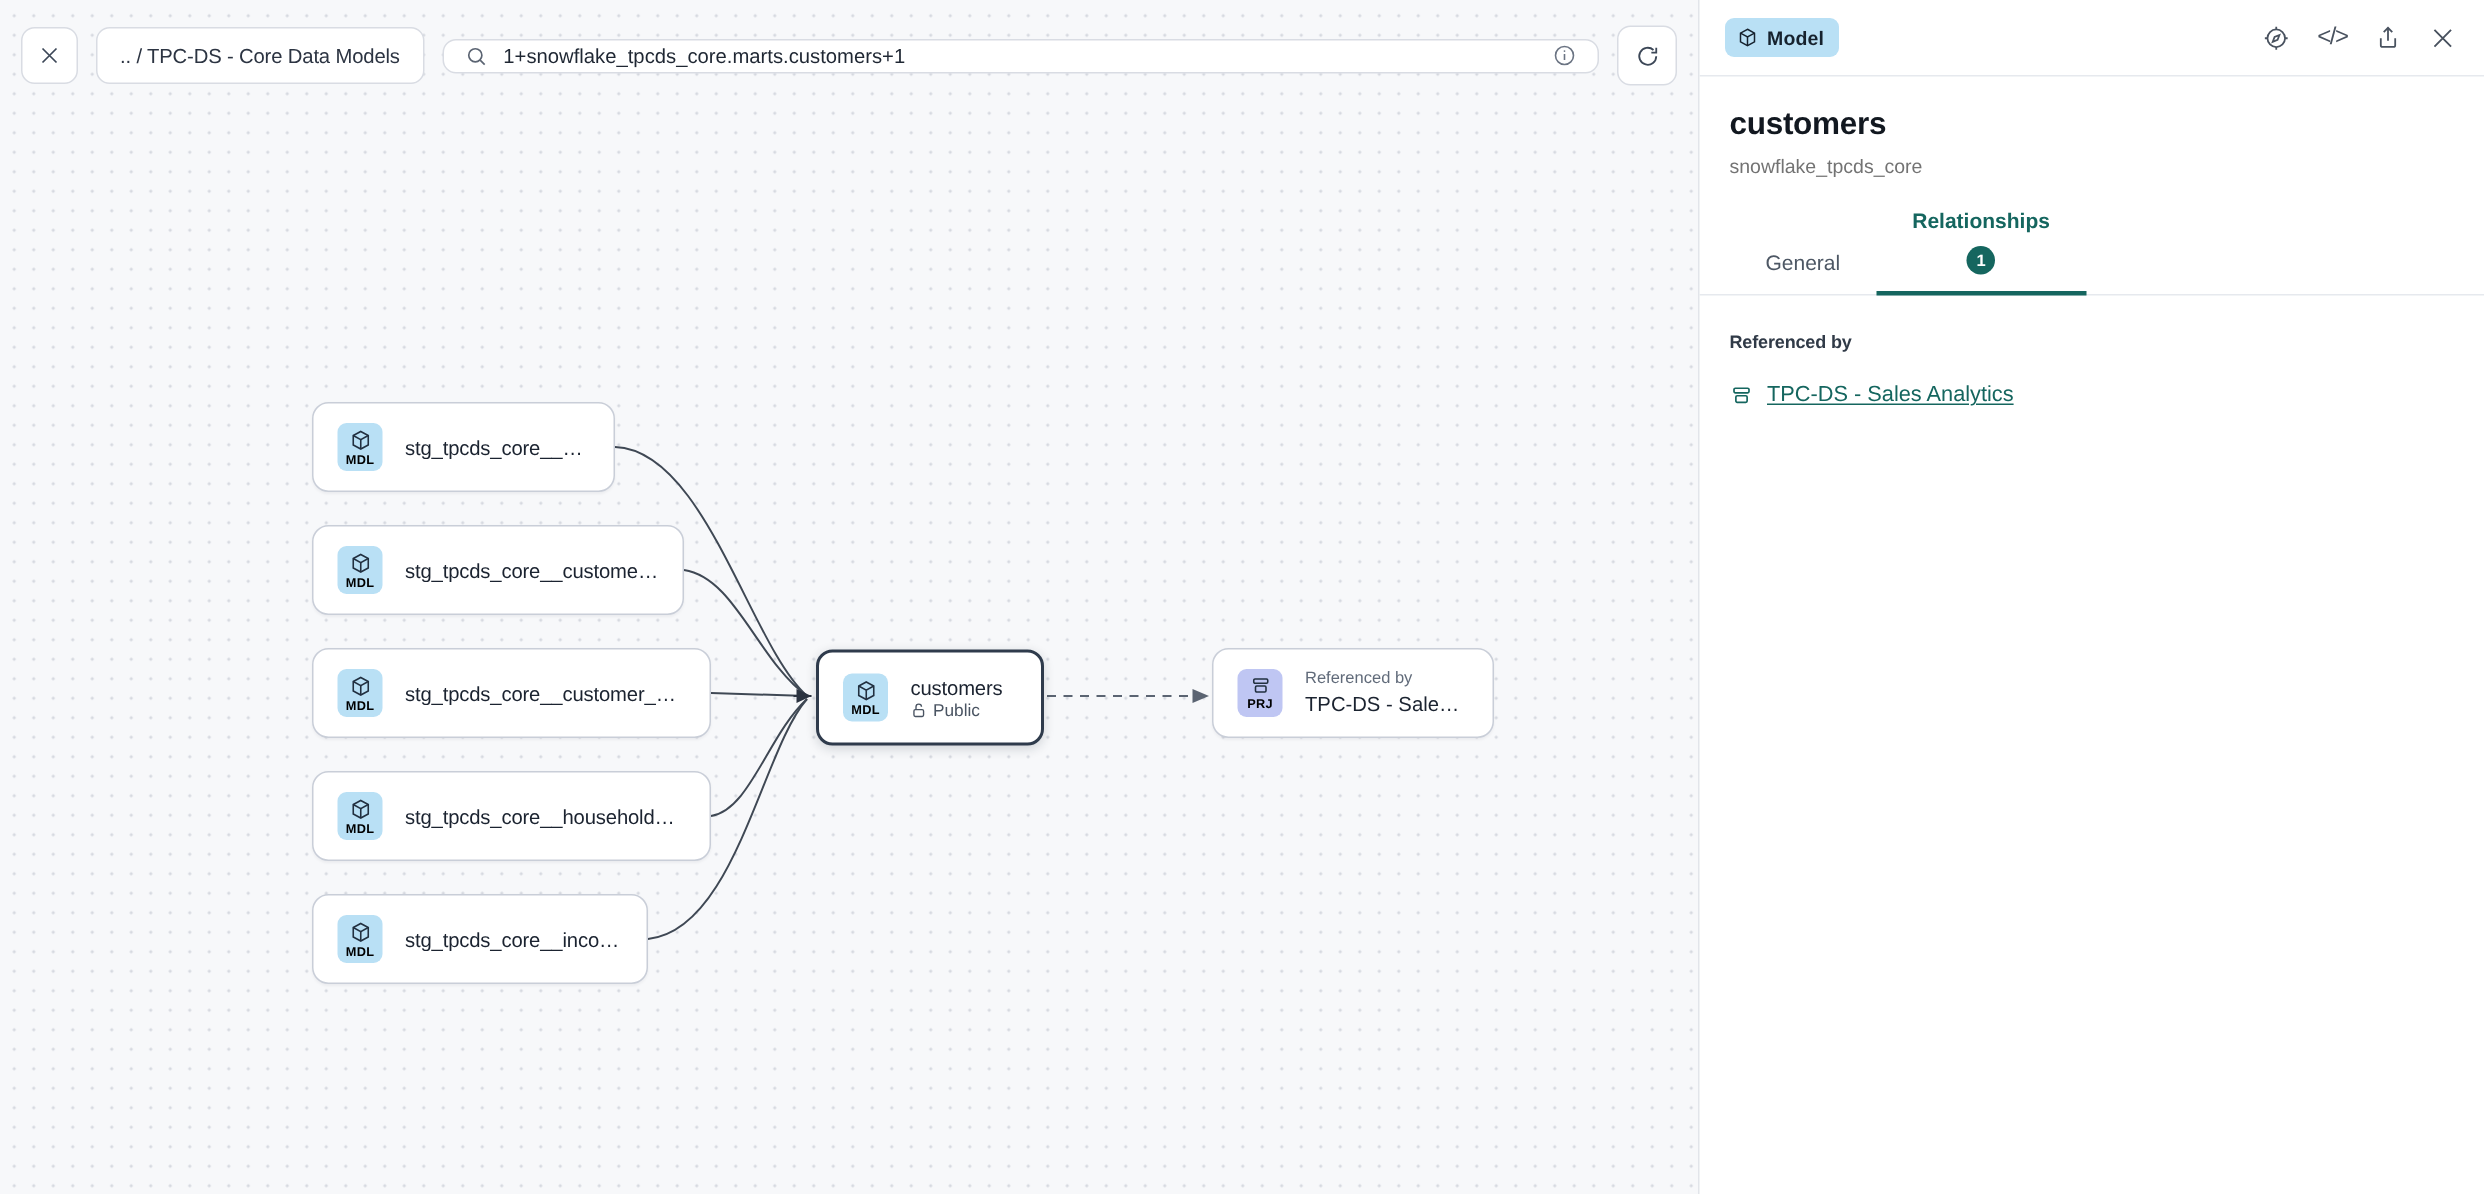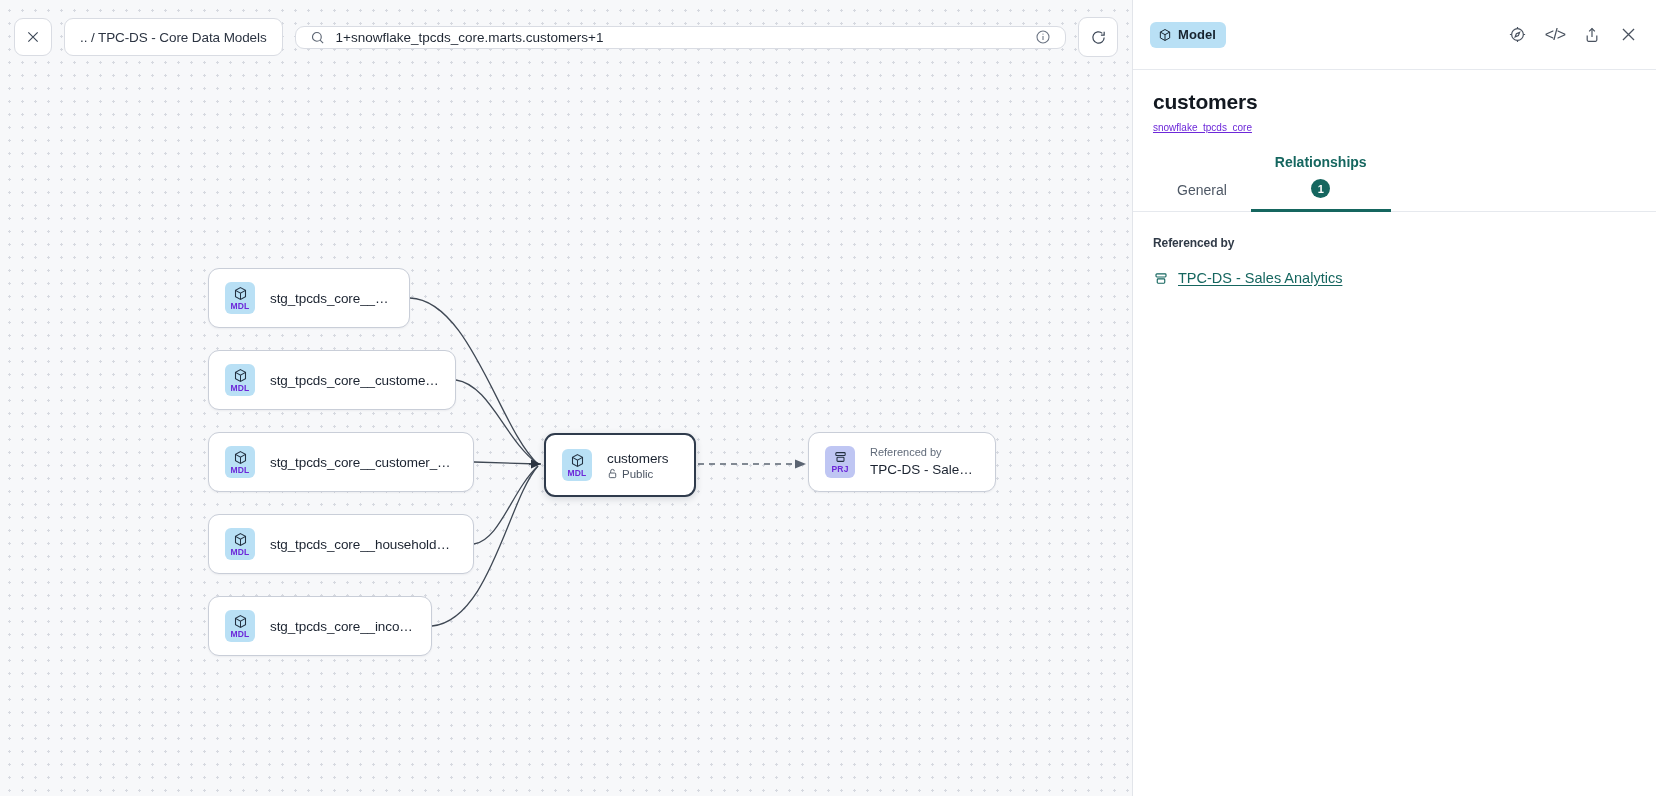--- a/index.html
+++ b/index.html
@@ -84,21 +84,21 @@
     border: 2px solid #2f3b4c;
     box-shadow: 0 2px 7px rgba(20,28,45,0.16);
   }
   .badge {
     width: 30px; height: 32px;
     border-radius: 6px;
     background: #b9e0f5;
     display: flex; flex-direction: column;
     align-items: center; justify-content: center;
     flex: 0 0 auto;
-    color: #6d28d9;
+    color: #000000;
     gap: 0px;
   }
   .badge.prj { background: #bfc6f3; }
   .badge .bl {
     font-size: 8.5px; font-weight: 700;
     letter-spacing: 0.2px;
     line-height: 9px;
     margin-top: 1px;
   }
   .nlabel {
@@ -120,21 +120,21 @@
 
   
   .panel {
     position: relative;
     width: 524px; height: 796px;
     background: #ffffff;
     border-left: 1px solid #e2e5ea;
     display: flex; flex-direction: column;
   }
   .panel-head {
-    height: 70px;
+    height: 51px;
     display: flex; align-items: center;
     padding: 0 18px 0 17px;
     border-bottom: 1px solid #e6e9ee;
     flex: 0 0 auto;
   }
   .kind-pill {
     background: #b9e0f5;
     color: #16222e;
     border-radius: 6px;
     height: 26px;
@@ -144,21 +144,21 @@
     font-size: 13px;
     font-weight: 600;
     letter-spacing: 0.1px;
   }
   .head-actions { margin-left: auto; display: flex; align-items: center; gap: 18px; color: #49525f; }
   .head-actions > span { display: flex; align-items: center; cursor: pointer; }
   .code-glyph { font-size: 16px; color: #49525f; font-family: "Liberation Sans", sans-serif; letter-spacing: -1px; }
 
   .panel-title-wrap { padding: 20px 20px 0 20px; }
   .panel-title { font-size: 21px; font-weight: 700; color: #121820; letter-spacing: -0.2px; }
-  .panel-sub { font-size: 10px; color: #6d28d9; margin-top: 8px; text-decoration: underline; }
+  .panel-sub { font-size: 13px; color: #737373; margin-top: 8px; }
 
   .tabs {
     display: flex; align-items: flex-end;
     gap: 0;
     padding: 0 20px;
     margin-top: 21px;
     border-bottom: 1px solid #e6e9ee;
     flex: 0 0 auto;
   }
   .tab {

